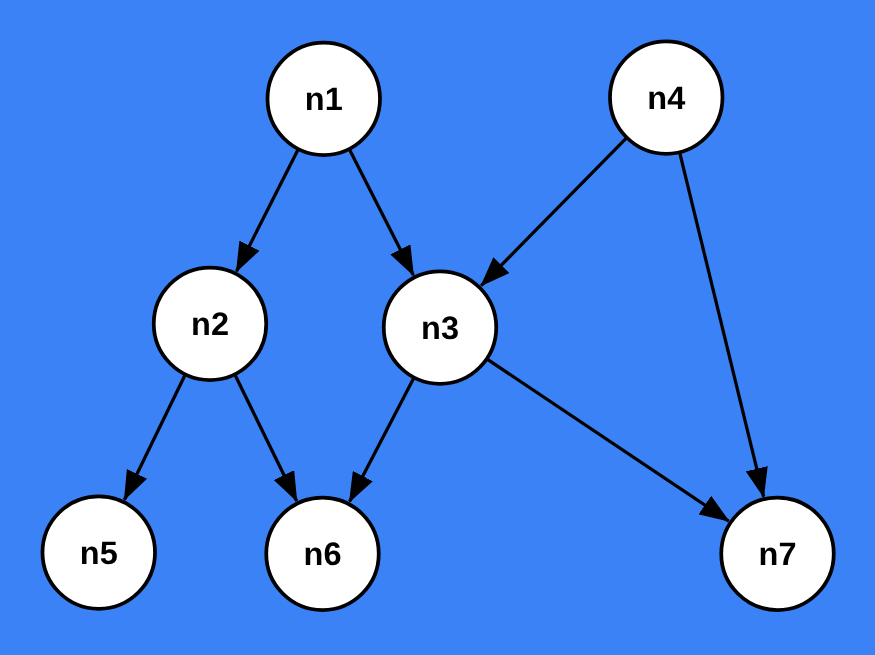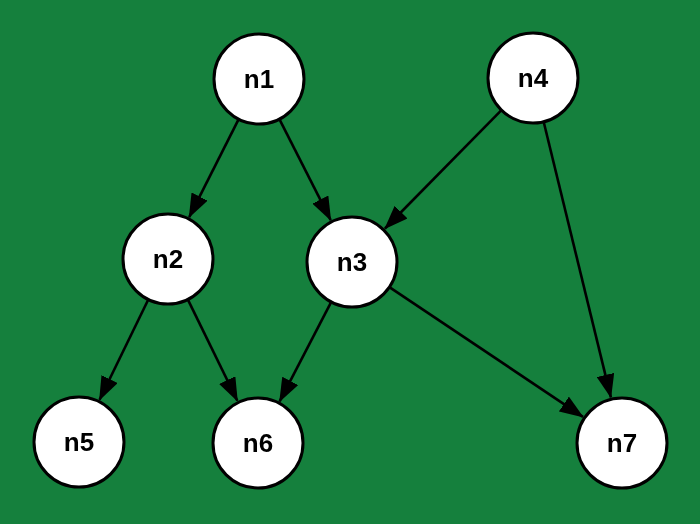--- a/index.html
+++ b/index.html
@@ -5,21 +5,21 @@
   html, body {
     margin: 0;
     padding: 0;
     background: #ffffff;
     font-family: "Liberation Sans", sans-serif;
   }
   .canvas-wrap {
     position: relative;
     width: 700px;
     height: 524px;
-    background: #15803d;
+    background: #3b82f6;
     overflow: hidden;
   }
   svg {
     display: block;
   }
   .node-circle {
     fill: #ffffff;
     stroke-width: 3;
   }
   .edge-line {

